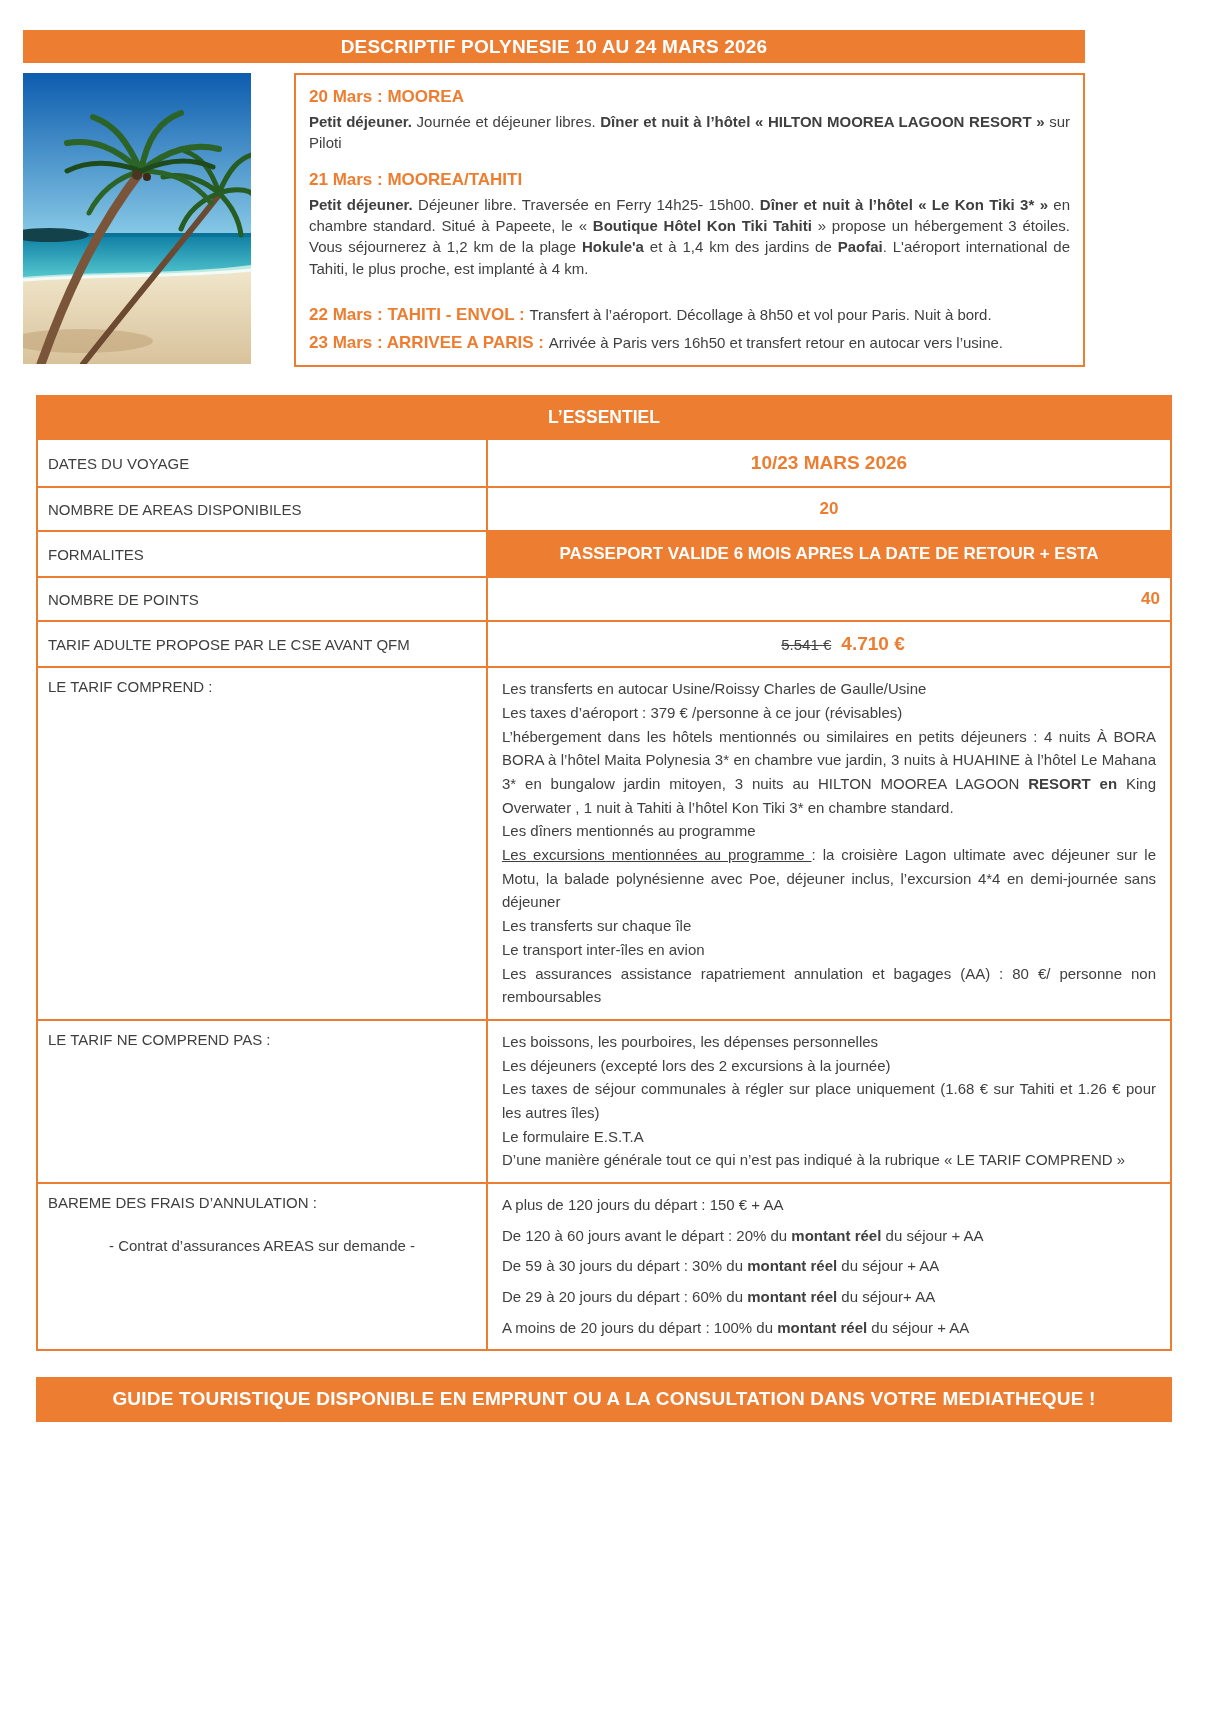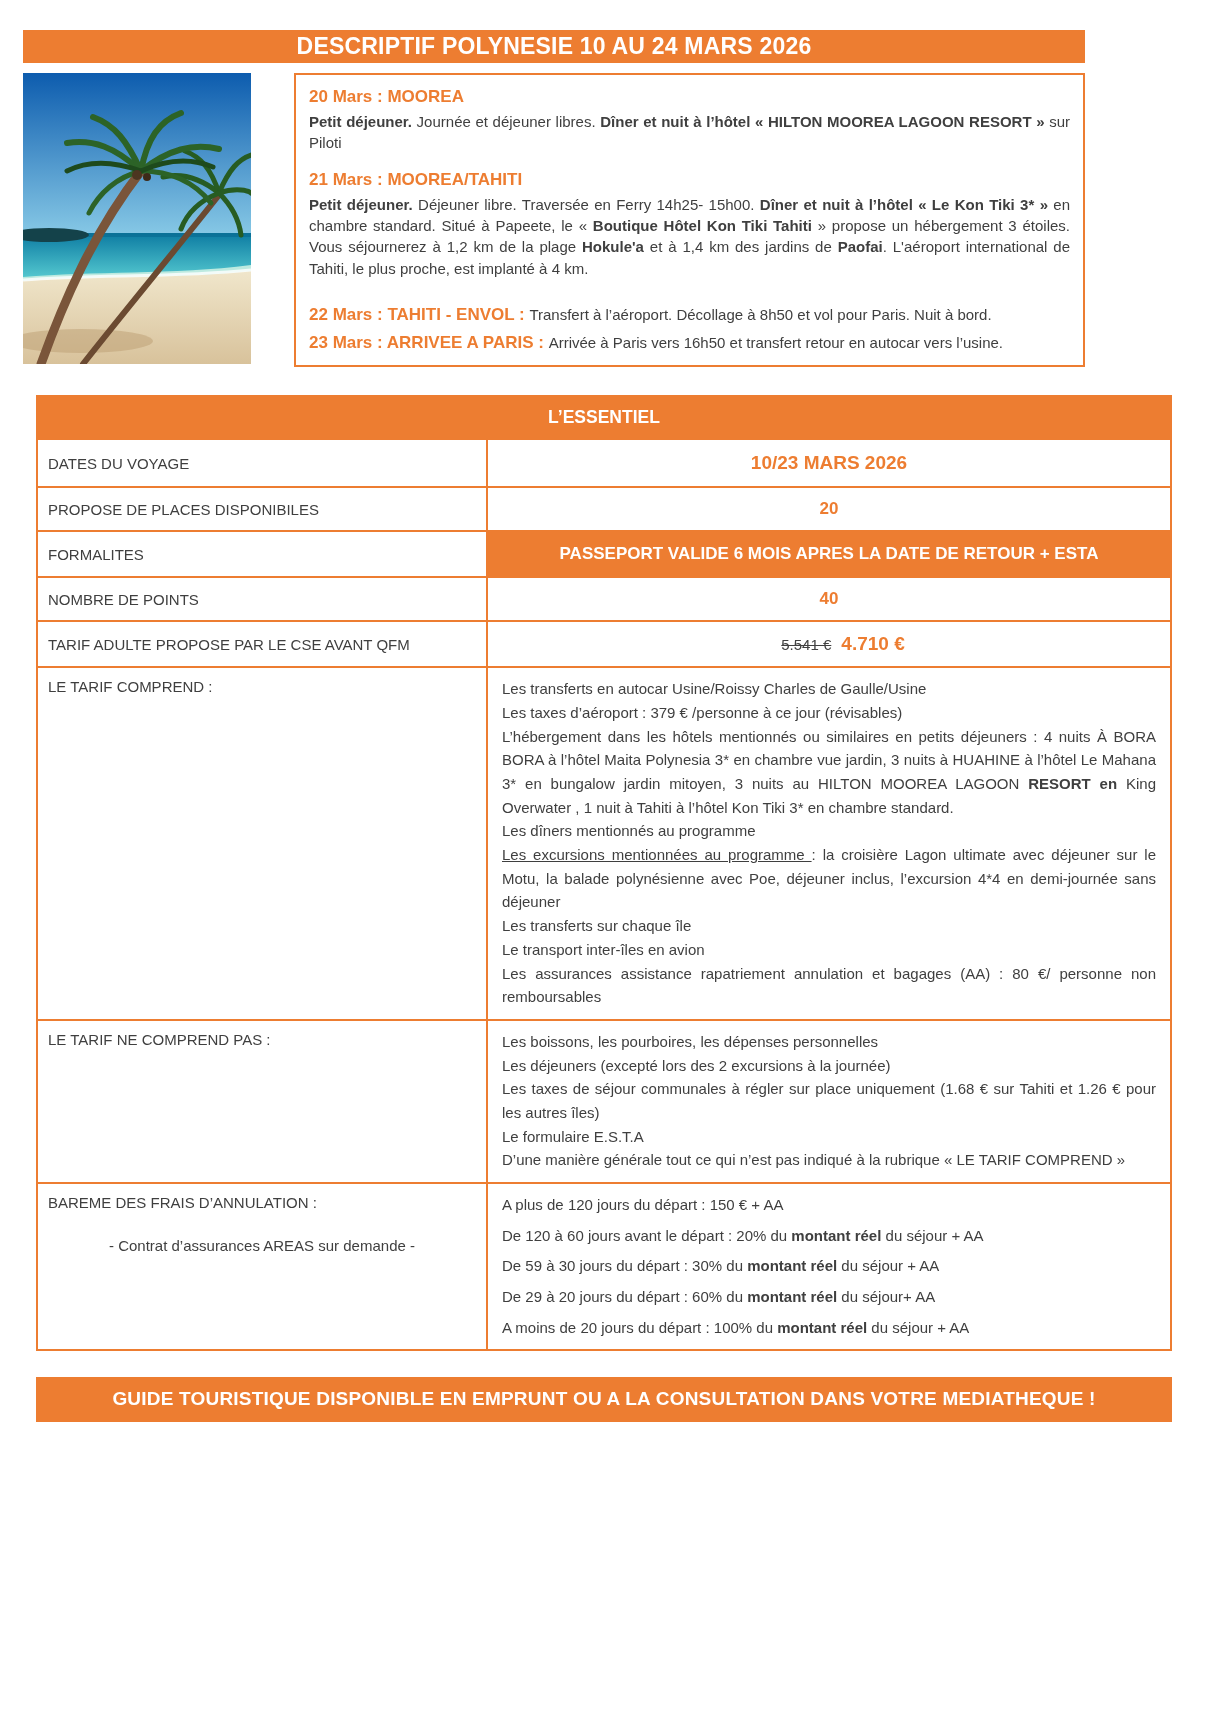--- a/index.html
+++ b/index.html
@@ -3,21 +3,21 @@
 <meta charset="utf-8">
 <style>
   :root{ --accent:#ED7D31; --ink:#3F3F3F; }
   *{ box-sizing:border-box; }
   html,body{ margin:0; padding:0; background:#ffffff; }
   body{ font-family:"Liberation Sans", sans-serif; color:var(--ink); }
   .page{ width:1207px; height:1724px; background:#fff; overflow:hidden; position:relative; padding-top:30px; }
 
   
   .banner{ background:var(--accent); color:#fff; font-weight:700; text-align:center; }
-  .top-banner{ margin:0 122px 0 23px; height:33px; line-height:33px; font-size:23px; letter-spacing:.2px; }
+  .top-banner{ margin:0 122px 0 23px; height:33px; line-height:33px; font-size:19px; letter-spacing:.2px; }
   .footer-banner{ margin:26px 35px 0 36px; height:45px; line-height:43px; font-size:19px; letter-spacing:.2px; }
 
   
   .itinerary{ margin:10px 122px 0 23px; display:flex; gap:43px; align-items:stretch; }
   .photo{ flex:0 0 228px; width:228px; height:291px; }
   .photo svg{ display:block; width:100%; height:100%; }
   .itin-box{ flex:1; border:2px solid var(--accent); padding:8px 13px 10px; font-size:15px; line-height:1.42; text-align:justify; }
   .itin-heading{ color:var(--accent); font-weight:700; font-size:17px; text-align:left; margin:14px 0 2px; }
   .itin-heading:first-child{ margin-top:2px; }
   .itin-par{ margin:0; }
@@ -32,21 +32,21 @@
 
   
   .ess{ margin:28px 35px 0 36px; border:2px solid var(--accent); }
   .ess-header{ background:var(--accent); color:#fff; font-weight:700; font-size:17.5px; text-align:center; padding:10px 0; }
   .ess-row{ display:flex; border-top:2px solid var(--accent); align-items:stretch; }
   .cell-l{ flex:0 0 450px; border-right:2px solid var(--accent); padding:10px 10px; font-size:15px; display:flex; align-items:center; }
   .cell-l.top{ align-items:flex-start; }
   .cell-l.block{ display:block; }
   .cell-r{ flex:1; display:flex; align-items:center; justify-content:center; text-align:center; padding:6px 10px; }
   .r-dates{ min-height:46px; } .r-places{ min-height:42px; } .r-formalites{ min-height:44px; }
-  .r-points{ min-height:42px; } .r-tarif{ min-height:44px;margin-left:28px; }
+  .r-points{ min-height:42px;justify-content:flex-end; } .r-tarif{ min-height:44px;margin-left:28px; }
   .val{ color:var(--accent); font-weight:700; font-size:17px; }
   .val-lg{ font-size:19px; }
   .cell-r.fill{ background:var(--accent); color:#fff; font-weight:700; font-size:17px; }
   .cell-r.content{ display:block; text-align:justify; padding:9px 14px 10px; font-size:15px; line-height:1.58; }
   .content .line{ }
   .sparse .line + .line{ margin-top:7px; }
   .old-price{ text-decoration:line-through; color:#404040; font-size:15px; margin-right:10px; font-weight:400; }
   .new-price{ color:var(--accent); font-weight:700; font-size:19px; }
   .annul-sublabel{ text-align:center; margin-top:26px; font-size:15px; }
 </style>
@@ -125,21 +125,21 @@
     <div class="ess-header">L’ESSENTIEL</div>
 
     <div class="ess-row">
       <div class="cell-l">DATES DU VOYAGE</div>
       <div class="cell-r r-dates">
         <span class="val val-lg">10/23 MARS 2026</span>
       </div>
     </div>
 
     <div class="ess-row">
-      <div class="cell-l">PROPOSE DE PLACES DISPONIBILES</div>
+      <div class="cell-l">NOMBRE DE AREAS DISPONIBILES</div>
       <div class="cell-r r-places">
         <span class="val">20</span>
       </div>
     </div>
 
     <div class="ess-row">
       <div class="cell-l">FORMALITES</div>
       <div class="cell-r fill r-formalites">PASSEPORT VALIDE 6 MOIS APRES LA DATE DE RETOUR + ESTA</div>
     </div>
 

